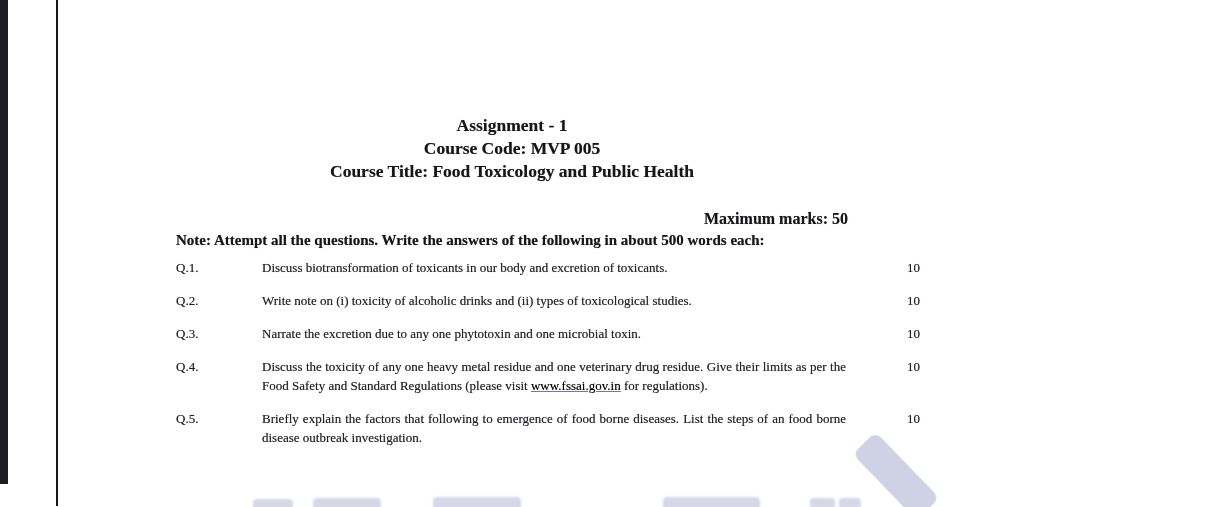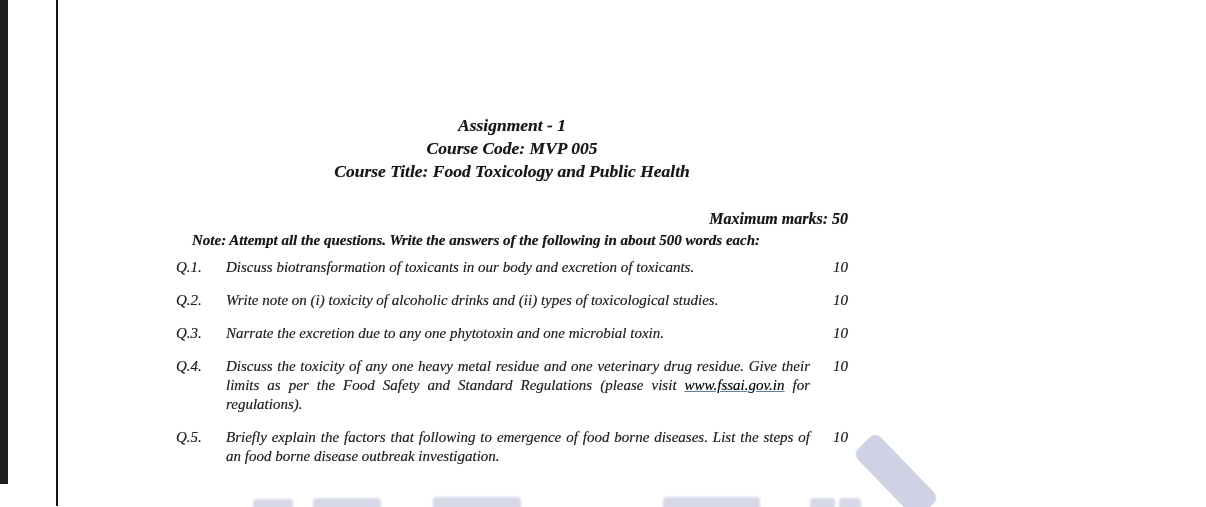--- a/index.html
+++ b/index.html
@@ -5,21 +5,20 @@
   * { margin: 0; padding: 0; box-sizing: border-box; }
   html, body { background: #ffffff; }
   body { font-family: "Liberation Serif", "DejaVu Serif", serif; }
 
   .screen {
     position: relative;
     width: 1120px;
     height: 507px;
     background: #ffffff;
     overflow: hidden;
-    font-style: italic;
   }
 
   
   .edge-bar-left {
     position: absolute; left: 0; top: 0;
     width: 8px; height: 484px;
     background: #1e1e20;
   }
   .edge-bar-right {
     position: absolute; left: 1198px; top: 0;
@@ -72,31 +71,31 @@
     line-height: 19px;
     color: #17171a;
   }
 
   .note-line {
     margin-top: 3px;
     font-weight: bold;
     font-size: 15px;
     line-height: 19px;
     color: #17171a;
-    margin-left: 16px;
   }
 
   .questions { margin-top: 8px; }
 
   .q-row {
     display: grid;
     grid-template-columns: 50px 584px 38px;
     margin-bottom: 14px;
-    font-size: 15px;
+    font-size: 13px;
     line-height: 19px;
+    gap: 36px;
   }
   .q-no { font-weight: normal; }
   .q-text { text-align: justify; }
   .q-marks { text-align: right; }
 
   .doc-link {
     color: #000000;
     text-decoration: underline;
     text-decoration-color: #6580a4;
     cursor: pointer;

